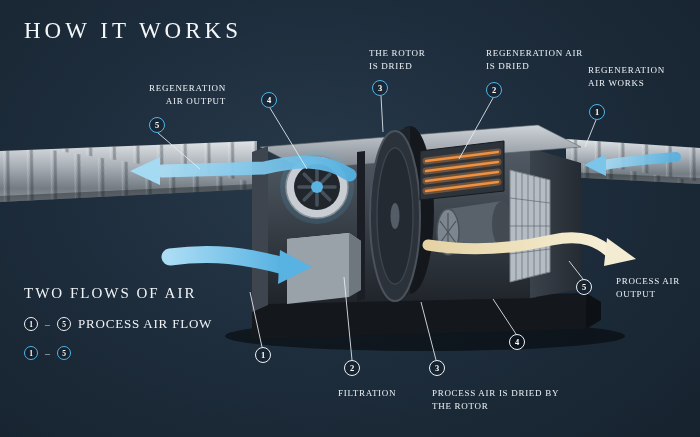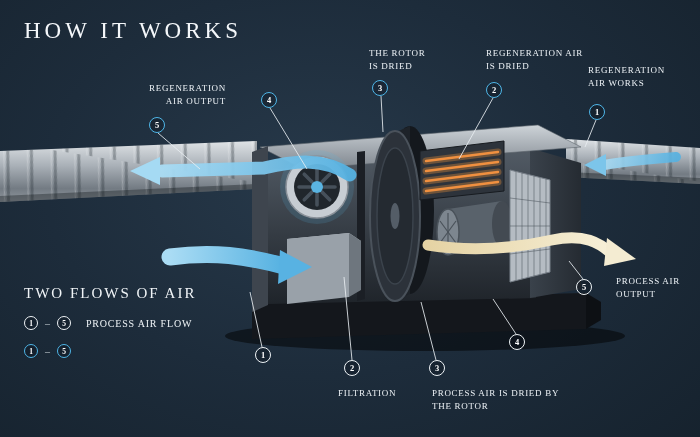--- a/index.html
+++ b/index.html
@@ -30,21 +30,21 @@
   .legend-title{font-size:15px;letter-spacing:2px;color:#f0f4f7;white-space:nowrap}
   .legend-row{display:flex;align-items:center;gap:7px;margin-top:14px}
   .lbadge{
     width:14px;height:14px;border-radius:50%;flex:0 0 auto;
     display:flex;align-items:center;justify-content:center;
     font-size:7.5px;font-weight:700;background:rgba(9,17,25,.3);color:#fff;
   }
   .lbadge.process{border:1.3px solid #eef3f6}
   .lbadge.regen{border:1.3px solid #4fb6e8}
   .ldash{font-size:10px;color:#cdd5db}
-  .llabel{font-size:10px;letter-spacing:.8px;margin-left:8px;white-space:nowrap}
+  .llabel{font-size:13px;letter-spacing:.8px;white-space:nowrap}
 </style>
 </head>
 <body>
 
 <div class="stage">
 
   <svg class="scene" width="700" height="437" viewBox="0 0 700 437">
     <defs>
       <linearGradient id="metal" x1="0" y1="0" x2="0" y2="1">
         <stop offset="0" stop-color="#dfe3e6"></stop>

